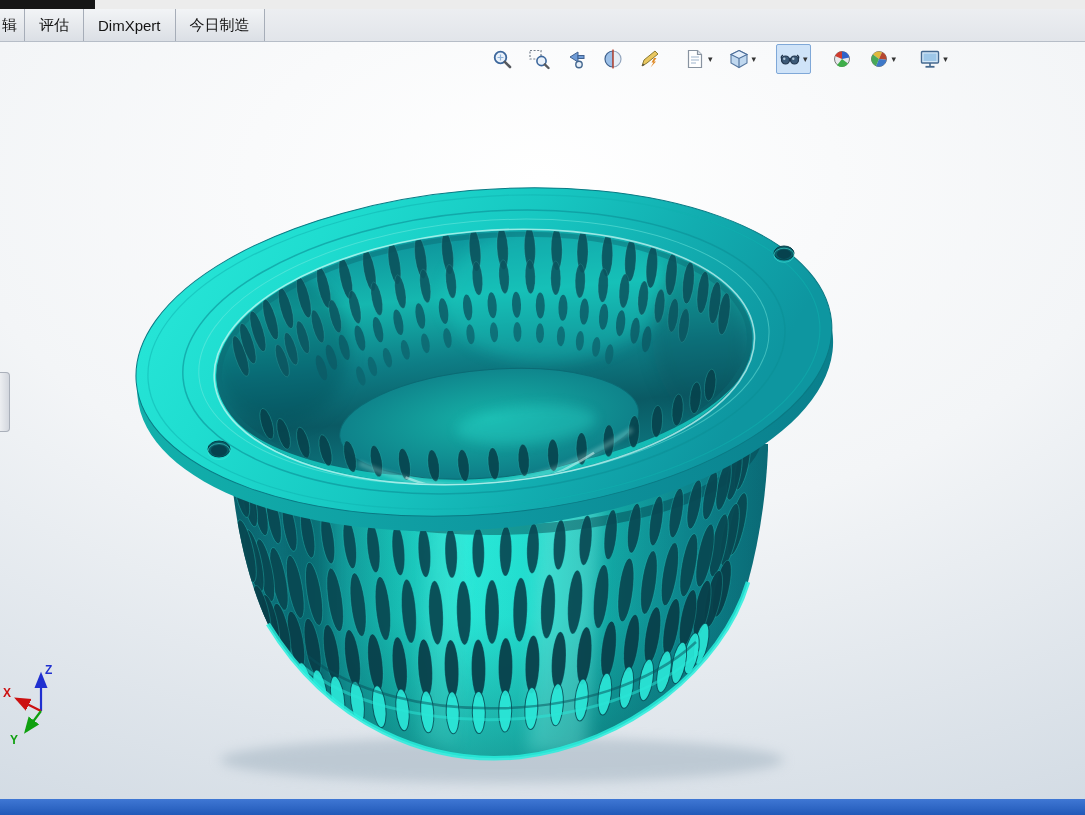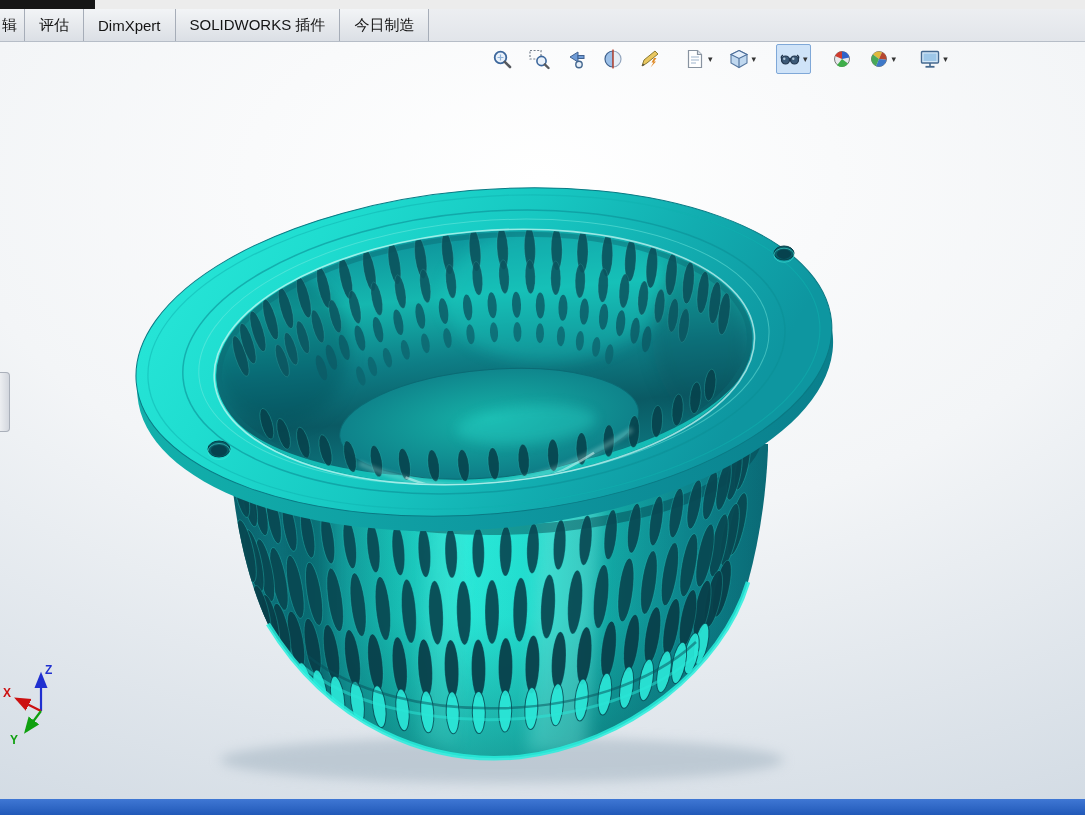--- a/index.html
+++ b/index.html
@@ -34,21 +34,20 @@
 </head>
 <body>
 
 <div class="top-strip"></div>
 <div class="menu-remnant"></div>
 
 <div class="tabbar">
   <div class="tab tab-clipped">辑</div>
   <div class="tab">评估</div>
   <div class="tab">DimXpert</div>
-  <div class="tab">SOLIDWORKS 插件</div>
   <div class="tab">今日制造</div>
   <div class="tab-fill"></div>
 </div>
 
 <div class="hud">
   <div class="hud-btn">
     <span class="ic">
       <svg width="22" height="22" viewBox="0 0 22 22">
           <circle cx="9.5" cy="9.5" r="5.8" fill="#eaf2fb" stroke="#3c679c" stroke-width="1.8"></circle>
           <path d="M6.5 9.5h6M9.5 6.5v6" stroke="#8fb2d8" stroke-width="1.2"></path>

